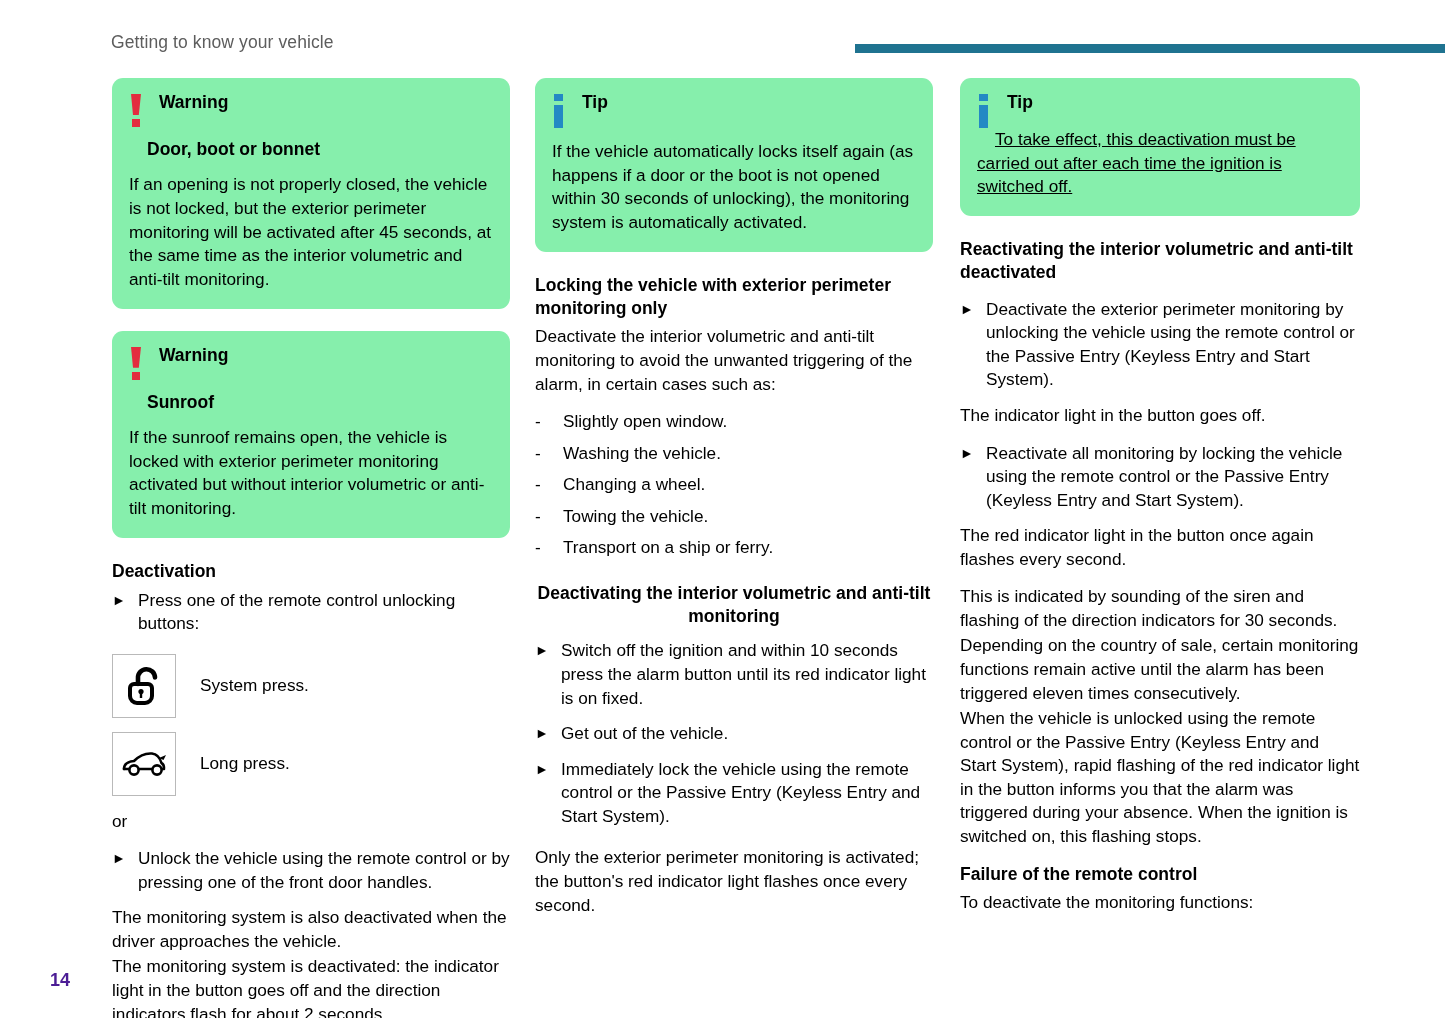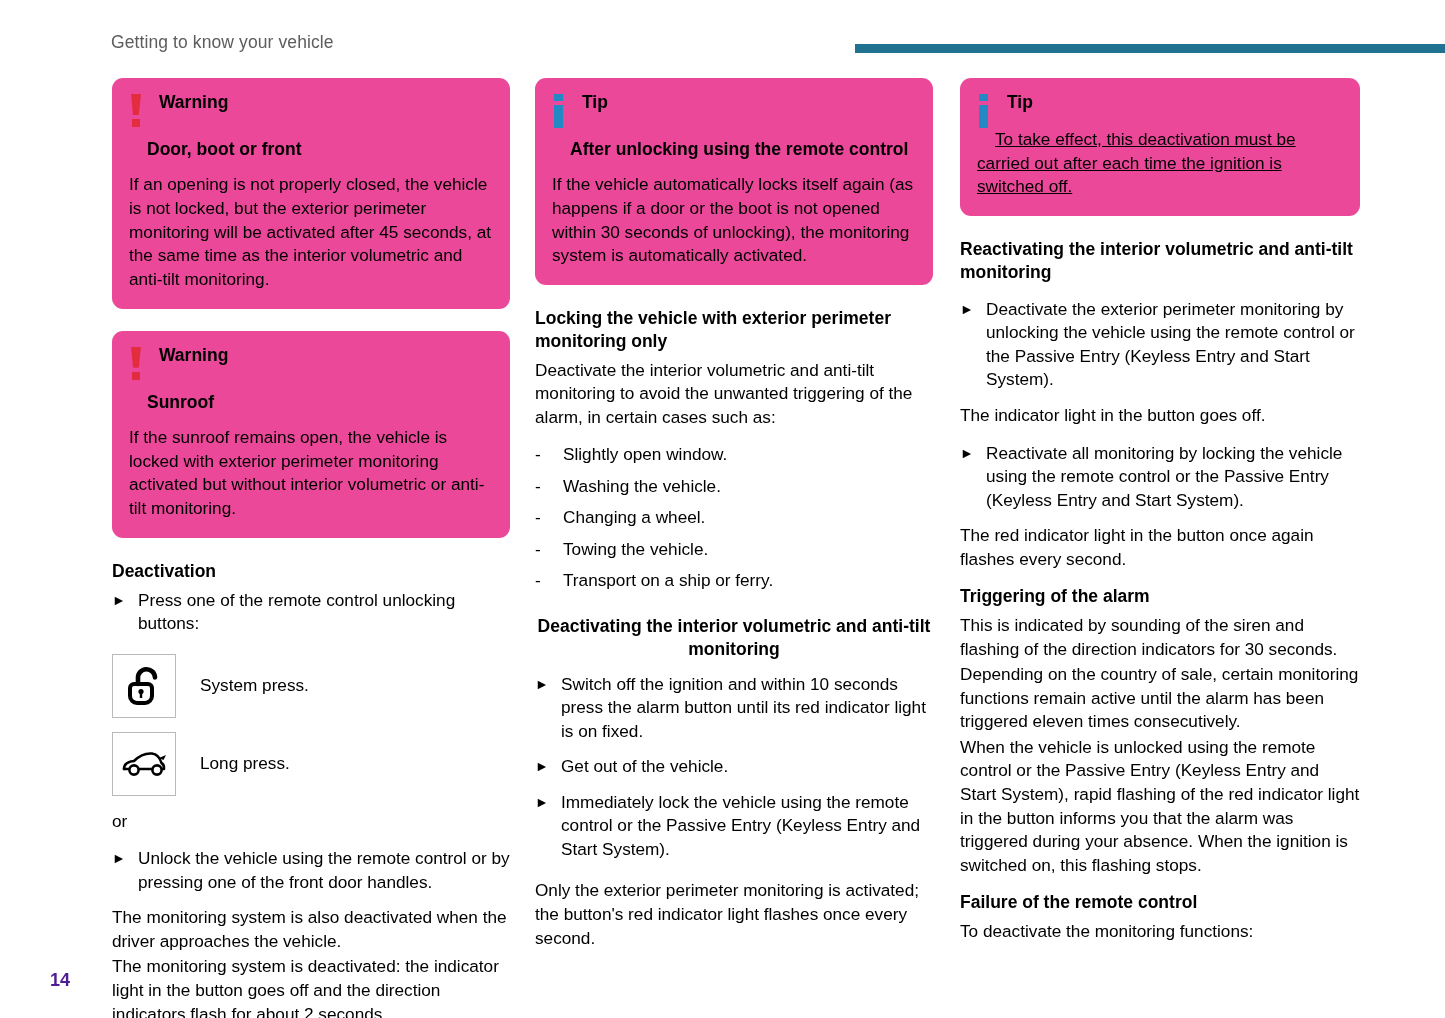--- a/index.html
+++ b/index.html
@@ -51,21 +51,21 @@
   .col {
     position: absolute;
     top: 0;
   }
   .col-1 { left: 112px;  width: 398px; }
   .col-2 { left: 535px;  width: 398px; }
   .col-3 { left: 960px;  width: 400px; }
 
   
   .callout {
-    background: #ec4899;
+    background: #86efac;
     border-radius: 11px;
     padding: 14px 17px 17px 17px;
     box-sizing: border-box;
     position: relative;
     margin-bottom: 22px;
   }
   .callout-head {
     display: flex;
     align-items: flex-start;
   }
@@ -218,21 +218,21 @@
     <div class="callout">
       <div class="callout-head">
         <div class="callout-icon">
           <div class="icon-warn">
               <span class="bar"></span>
               <span class="dot"></span>
             </div>
         </div>
         <div class="callout-label">Warning</div>
       </div>
-      <div class="callout-sub">Door, boot or front</div>
+      <div class="callout-sub">Door, boot or bonnet</div>
       <div class="callout-body">If an opening is not properly closed, the vehicle is not locked, but the exterior perimeter monitoring will be activated after 45 seconds, at the same time as the interior volumetric and anti-tilt monitoring.</div>
     </div>
 
     <div class="callout">
       <div class="callout-head">
         <div class="callout-icon">
           <div class="icon-warn">
               <span class="bar"></span>
               <span class="dot"></span>
             </div>
@@ -293,21 +293,20 @@
     <div class="callout">
       <div class="callout-head">
         <div class="callout-icon">
           <div class="icon-tip">
               <span class="dot"></span>
               <span class="bar"></span>
             </div>
         </div>
         <div class="callout-label">Tip</div>
       </div>
-      <div class="callout-sub">After unlocking using the remote control</div>
       <div class="callout-body">If the vehicle automatically locks itself again (as happens if a door or the boot is not opened within 30 seconds of unlocking), the monitoring system is automatically activated.</div>
     </div>
 
     <h2 class="section-head">Locking the vehicle with exterior perimeter monitoring only</h2>
     <p class="para gap">Deactivate the interior volumetric and anti-tilt monitoring to avoid the unwanted triggering of the alarm, in certain cases such as:</p>
 
     <div class="dash-item">
       <div class="dash-glyph">-</div>
       <div class="dash-text">Slightly open window.</div>
     </div>
@@ -360,39 +359,38 @@
               <span class="bar"></span>
             </div>
         </div>
         <div class="callout-text-wrap">
           <div class="callout-label">Tip</div>
         </div>
       </div>
       <div class="callout-body">To take effect, this deactivation must be carried out after each time the ignition is switched off.</div>
     </div>
 
-    <h2 class="section-head">Reactivating the interior volumetric and anti-tilt monitoring</h2>
+    <h2 class="section-head">Reactivating the interior volumetric and anti-tilt deactivated</h2>
 
     <div style="height:8px"></div>
 
     <div class="arrow-item">
       <div class="arrow-glyph">►</div>
       <div class="arrow-text">Deactivate the exterior perimeter monitoring by unlocking the vehicle using the remote control or the Passive Entry (Keyless Entry and Start System).</div>
     </div>
 
     <p class="para gap">The indicator light in the button goes off.</p>
 
     <div class="arrow-item">
       <div class="arrow-glyph">►</div>
       <div class="arrow-text">Reactivate all monitoring by locking the vehicle using the remote control or the Passive Entry (Keyless Entry and Start System).</div>
     </div>
 
     <p class="para gap">The red indicator light in the button once again flashes every second.</p>
 
-    <h2 class="section-head">Triggering of the alarm</h2>
     <p class="para">This is indicated by sounding of the siren and flashing of the direction indicators for 30 seconds.</p>
     <p class="para">Depending on the country of sale, certain monitoring functions remain active until the alarm has been triggered eleven times consecutively.</p>
     <p class="para gap">When the vehicle is unlocked using the remote control or the Passive Entry (Keyless Entry and Start System), rapid flashing of the red indicator light in the button informs you that the alarm was triggered during your absence. When the ignition is switched on, this flashing stops.</p>
 
     <h2 class="section-head">Failure of the remote control</h2>
     <p class="para">To deactivate the monitoring functions:</p>
   </div>
 
 </div>
 

